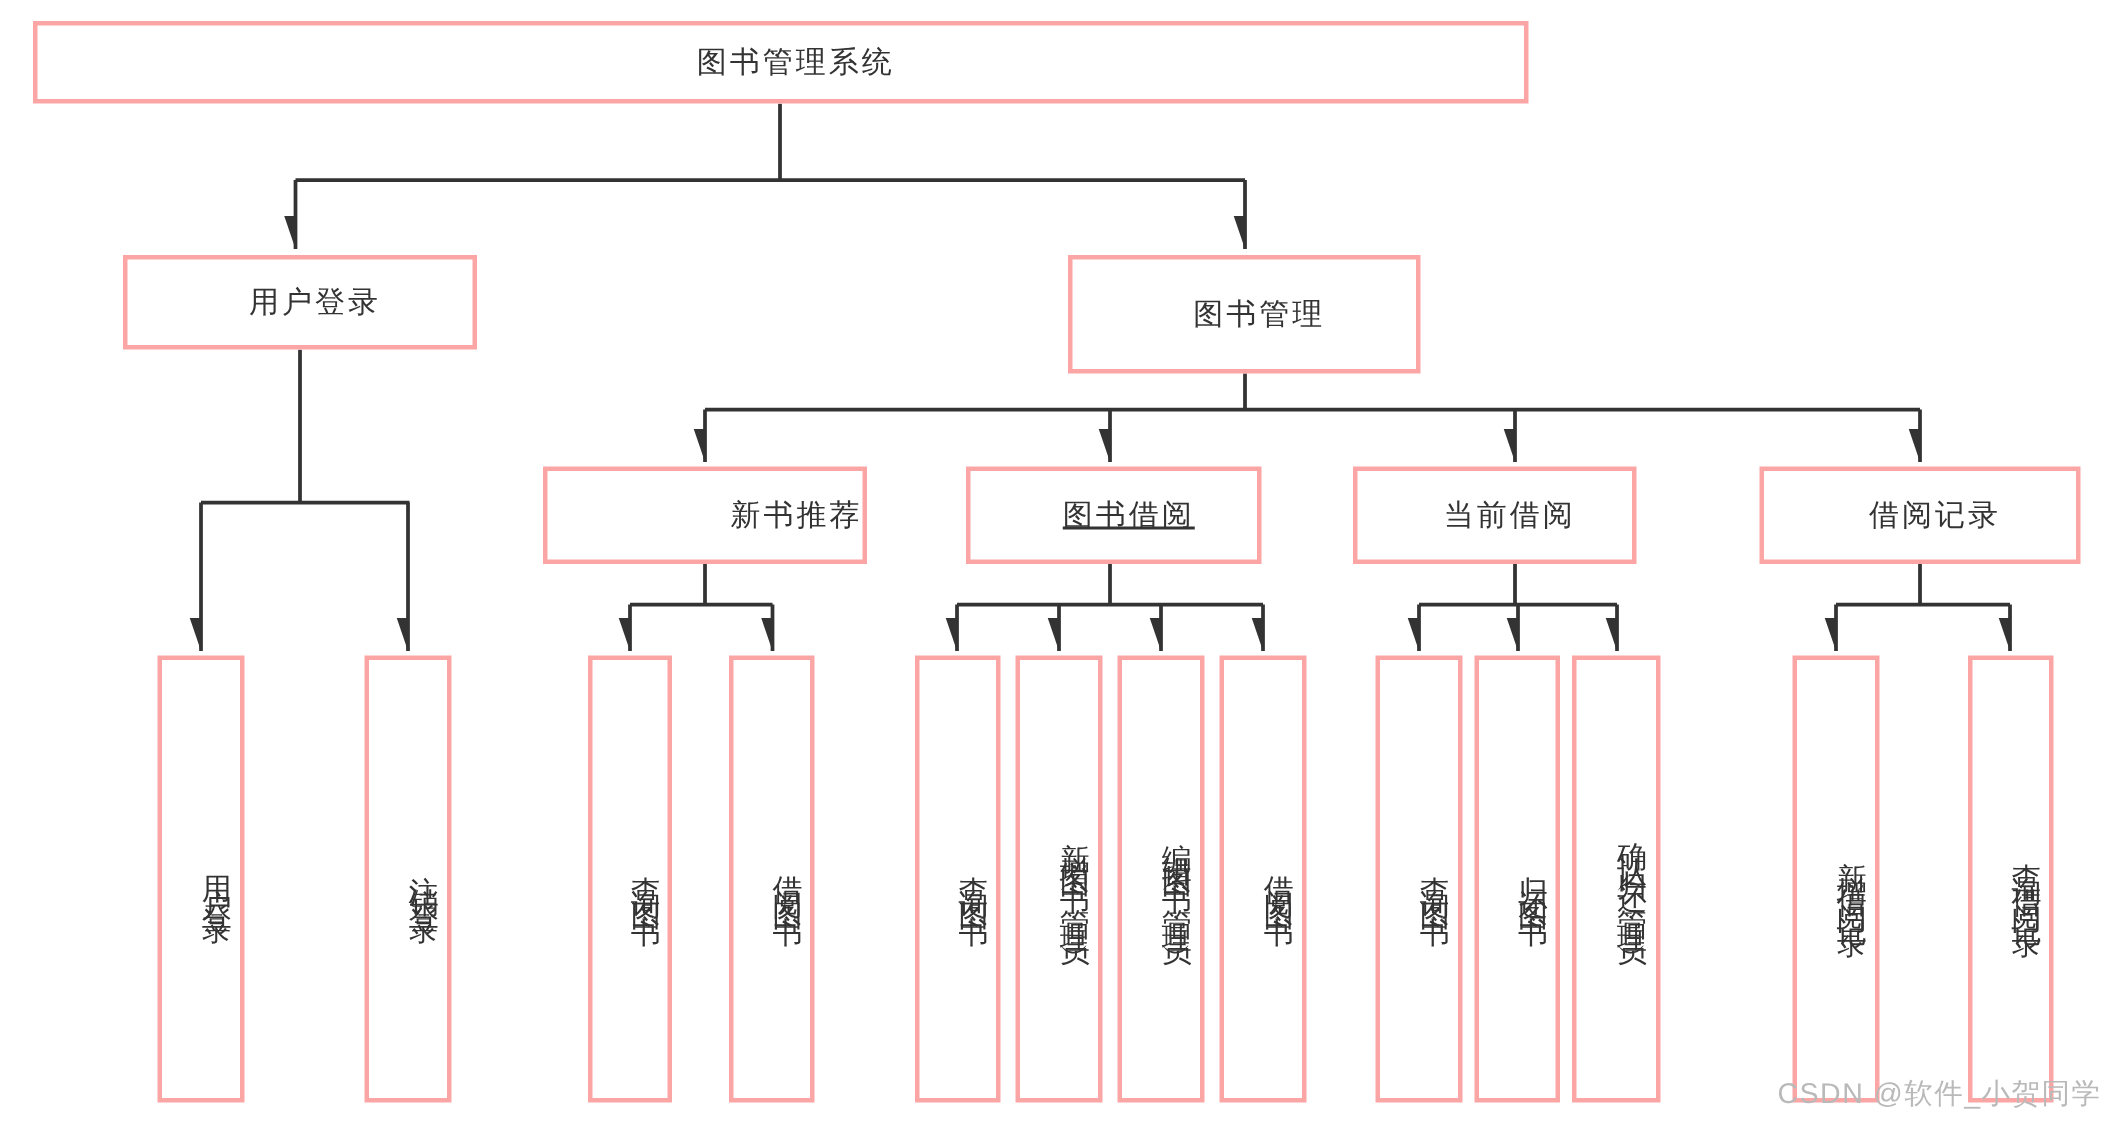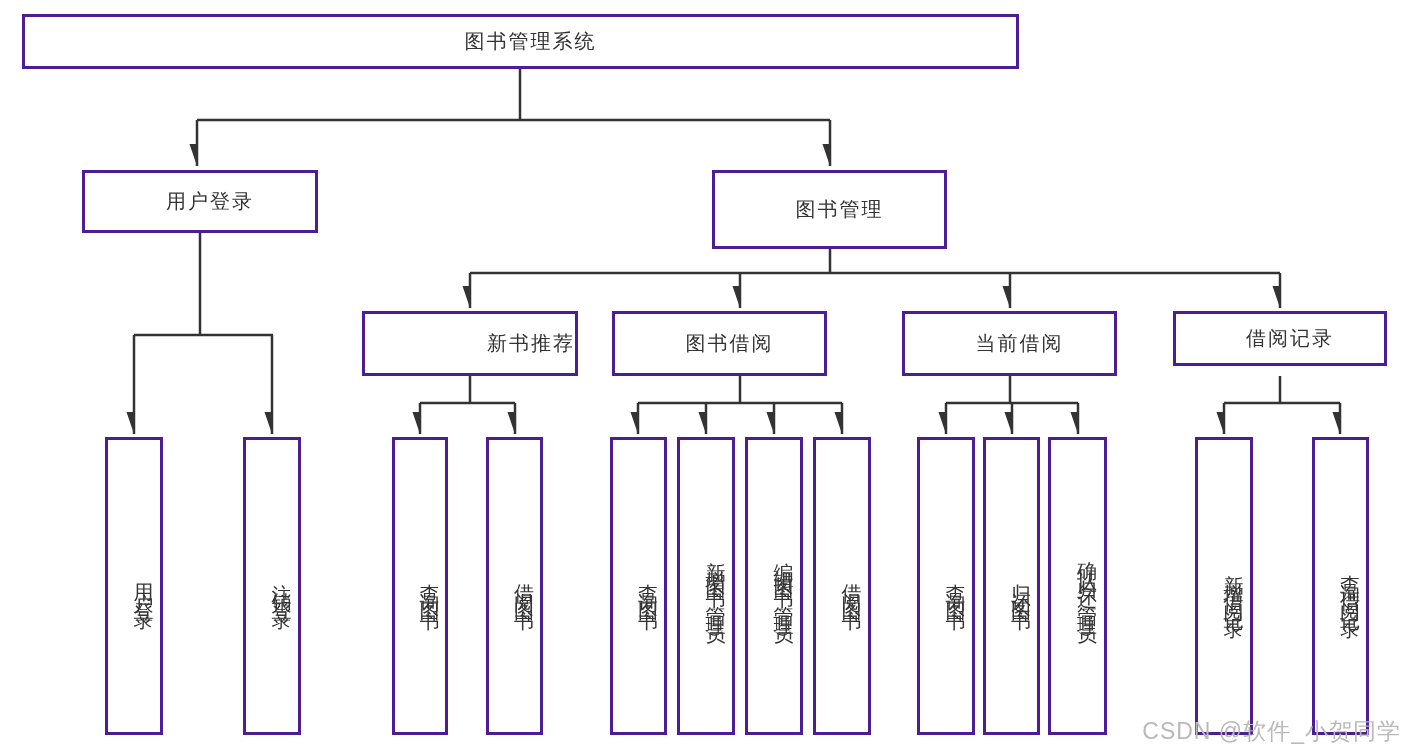--- a/index.html
+++ b/index.html
@@ -7,21 +7,21 @@
     position:relative;
     width:1405px;height:747px;
     background:#ffffff;
     font-family:"Liberation Sans","DejaVu Sans",sans-serif;
     color:#333333;
     overflow:hidden;
   }
   .connectors{position:absolute;left:0;top:0;width:1405px;height:747px;z-index:1;}
   .node{
     position:absolute;
-    border:3px solid #4c1d95;
+    border:3px solid #fca5a5;
     background:#ffffff;
     box-sizing:border-box;
     display:flex;align-items:center;justify-content:center;
     z-index:2;
     padding-left:20px;
   }
   .node .lbl{
     font-size:20px;
     letter-spacing:2px;
     color:#333333;
@@ -29,21 +29,21 @@
   }
   .node.v .lbl{
     writing-mode:vertical-rl;
     letter-spacing:9px;
     font-size:20px;
     line-height:1;
   }
   .watermark{
     position:absolute;
     right:4px;top:716px;
-    font-size:23px;
+    font-size:19px;
     letter-spacing:1px;
     color:#b9b9b9;
     z-index:3;
     white-space:nowrap;
   }
 </style>
 </head>
 <body>
 
 <div class="canvas">
@@ -91,27 +91,27 @@
   <div class="node" style="left:82px;top:170px;width:236px;height:63px;">
     <span class="lbl">用户登录</span>
   </div>
   <div class="node" style="left:712px;top:170px;width:235px;height:79px;">
     <span class="lbl">图书管理</span>
   </div>
 
   <div class="node" style="left:362px;top:311px;width:216px;height:65px;justify-content:flex-end;">
     <span class="lbl">新书推荐</span>
   </div>
-  <div class="node" style="left:612px;top:311px;width:215px;height:65px;">
+  <div class="node" style="left:644px;top:311px;width:197px;height:65px;text-decoration:underline;">
     <span class="lbl">图书借阅</span>
   </div>
-  <div class="node" style="left:902px;top:311px;width:215px;height:65px;">
+  <div class="node" style="left:902px;top:311px;width:189px;height:65px;">
     <span class="lbl">当前借阅</span>
   </div>
-  <div class="node" style="left:1173px;top:311px;width:214px;height:55px;font-family:Liberation Mono, monospace;">
+  <div class="node" style="left:1173px;top:311px;width:214px;height:65px;font-family:Liberation Mono, monospace;">
     <span class="lbl">借阅记录</span>
   </div>
 
   <div class="node v" style="left:105px;top:437px;width:58px;height:298px;">
     <span class="lbl">用户登录</span>
   </div>
   <div class="node v" style="left:243px;top:437px;width:58px;height:298px;">
     <span class="lbl">注销登录</span>
   </div>
 

